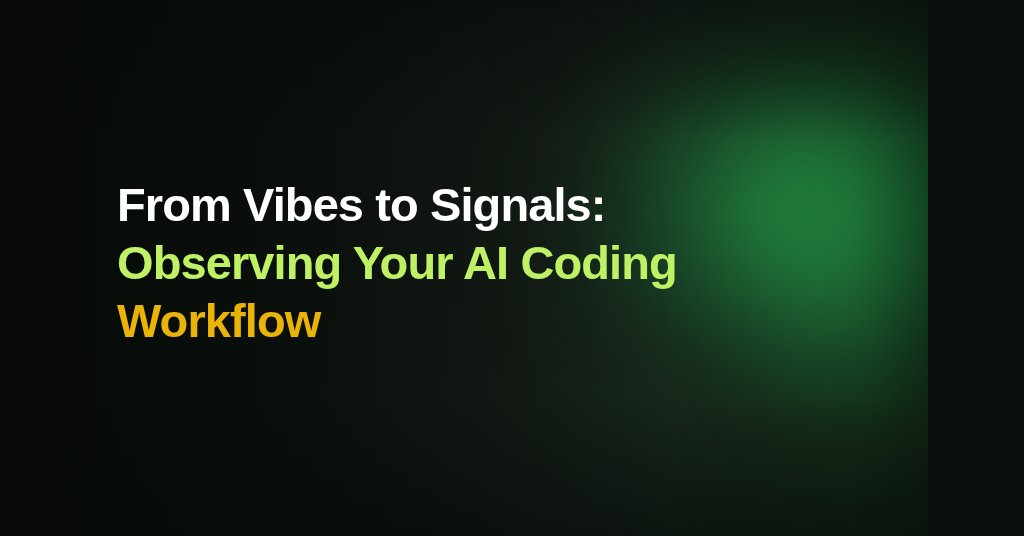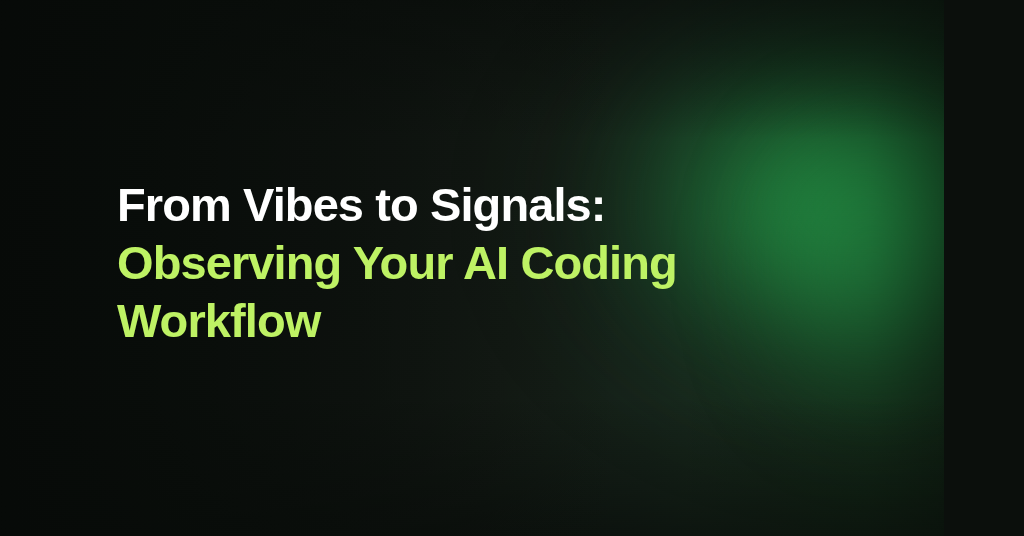--- a/index.html
+++ b/index.html
@@ -12,21 +12,20 @@
     height: 536px;
     overflow: hidden;
     font-family: "Liberation Sans", sans-serif;
   }
   .hero {
     position: relative;
     width: 928px;
     height: 536px;
     overflow: hidden;
     background: #11150f;
-    padding-left: 16px;
   }
   
   .bg-base {
     position: absolute;
     inset: 0;
     background: linear-gradient(100deg, #0d110f 0%, #101511 35%, #131a14 55%, #16231a 70%, #1a2d1e 82%, #1d3a22 92%, #203f24 100%);
   }
   
   .bg-glow-main {
     position: absolute;
@@ -78,21 +77,21 @@
   }
   .title-line {
     font-size: 47px;
     line-height: 58px;
     font-weight: 700;
     letter-spacing: -0.9px;
     white-space: nowrap;
   }
   .line-1 { color: #ffffff; }
   .line-2 { color: #bef264; }
-  .line-3 { color: #bef264; }
+  .line-3 { color: #eab308; }
 </style>
 </head>
 <body>
 
 <div class="hero">
   <div class="bg-base"></div>
   <div class="bg-glow-main"></div>
   <div class="bg-glow-edge"></div>
   <div class="bg-rightfade"></div>
   <div class="bg-vignette"></div>

